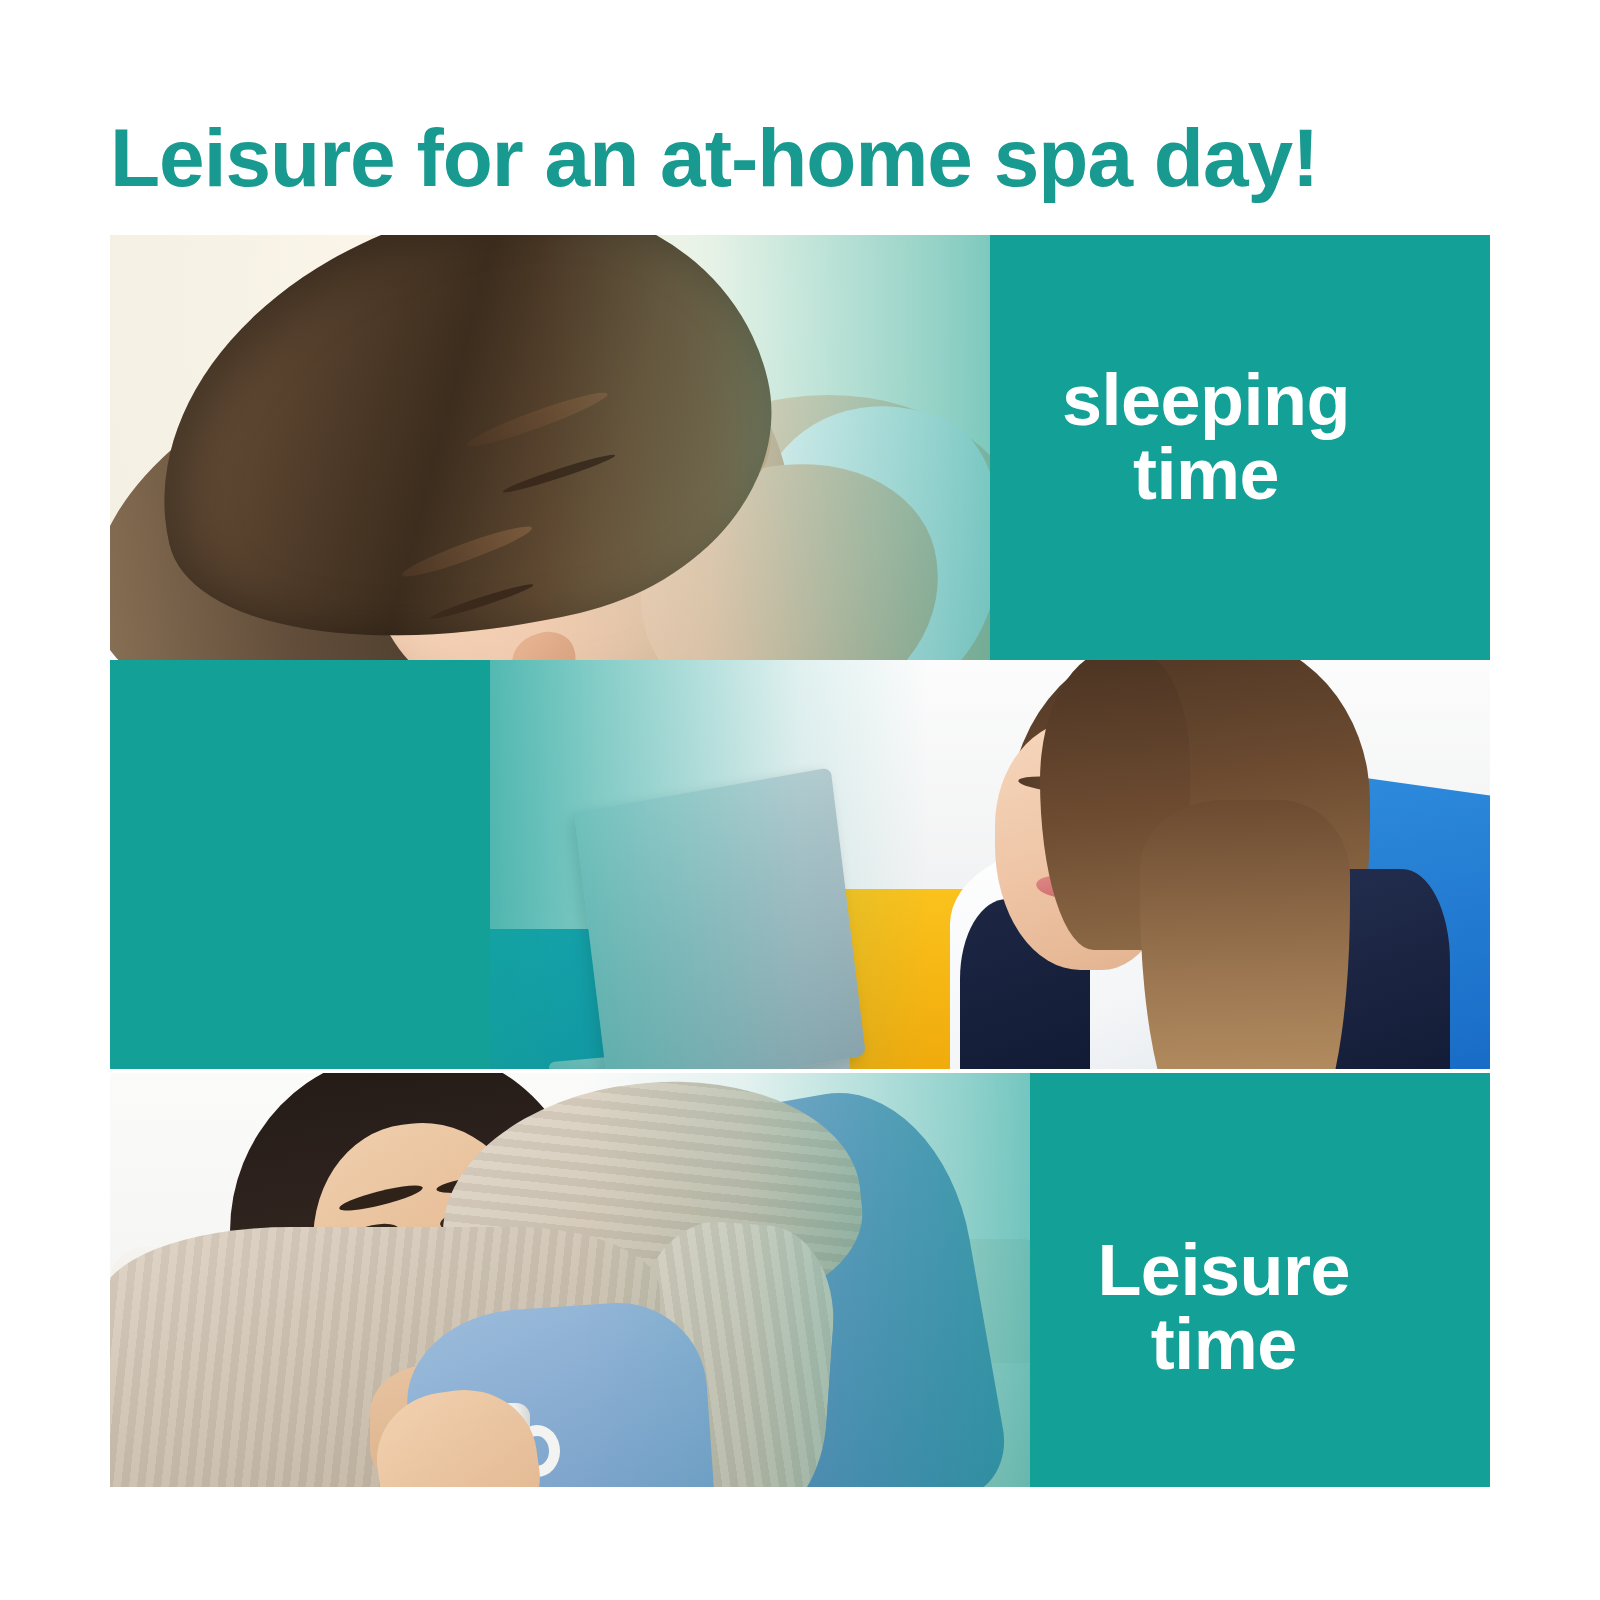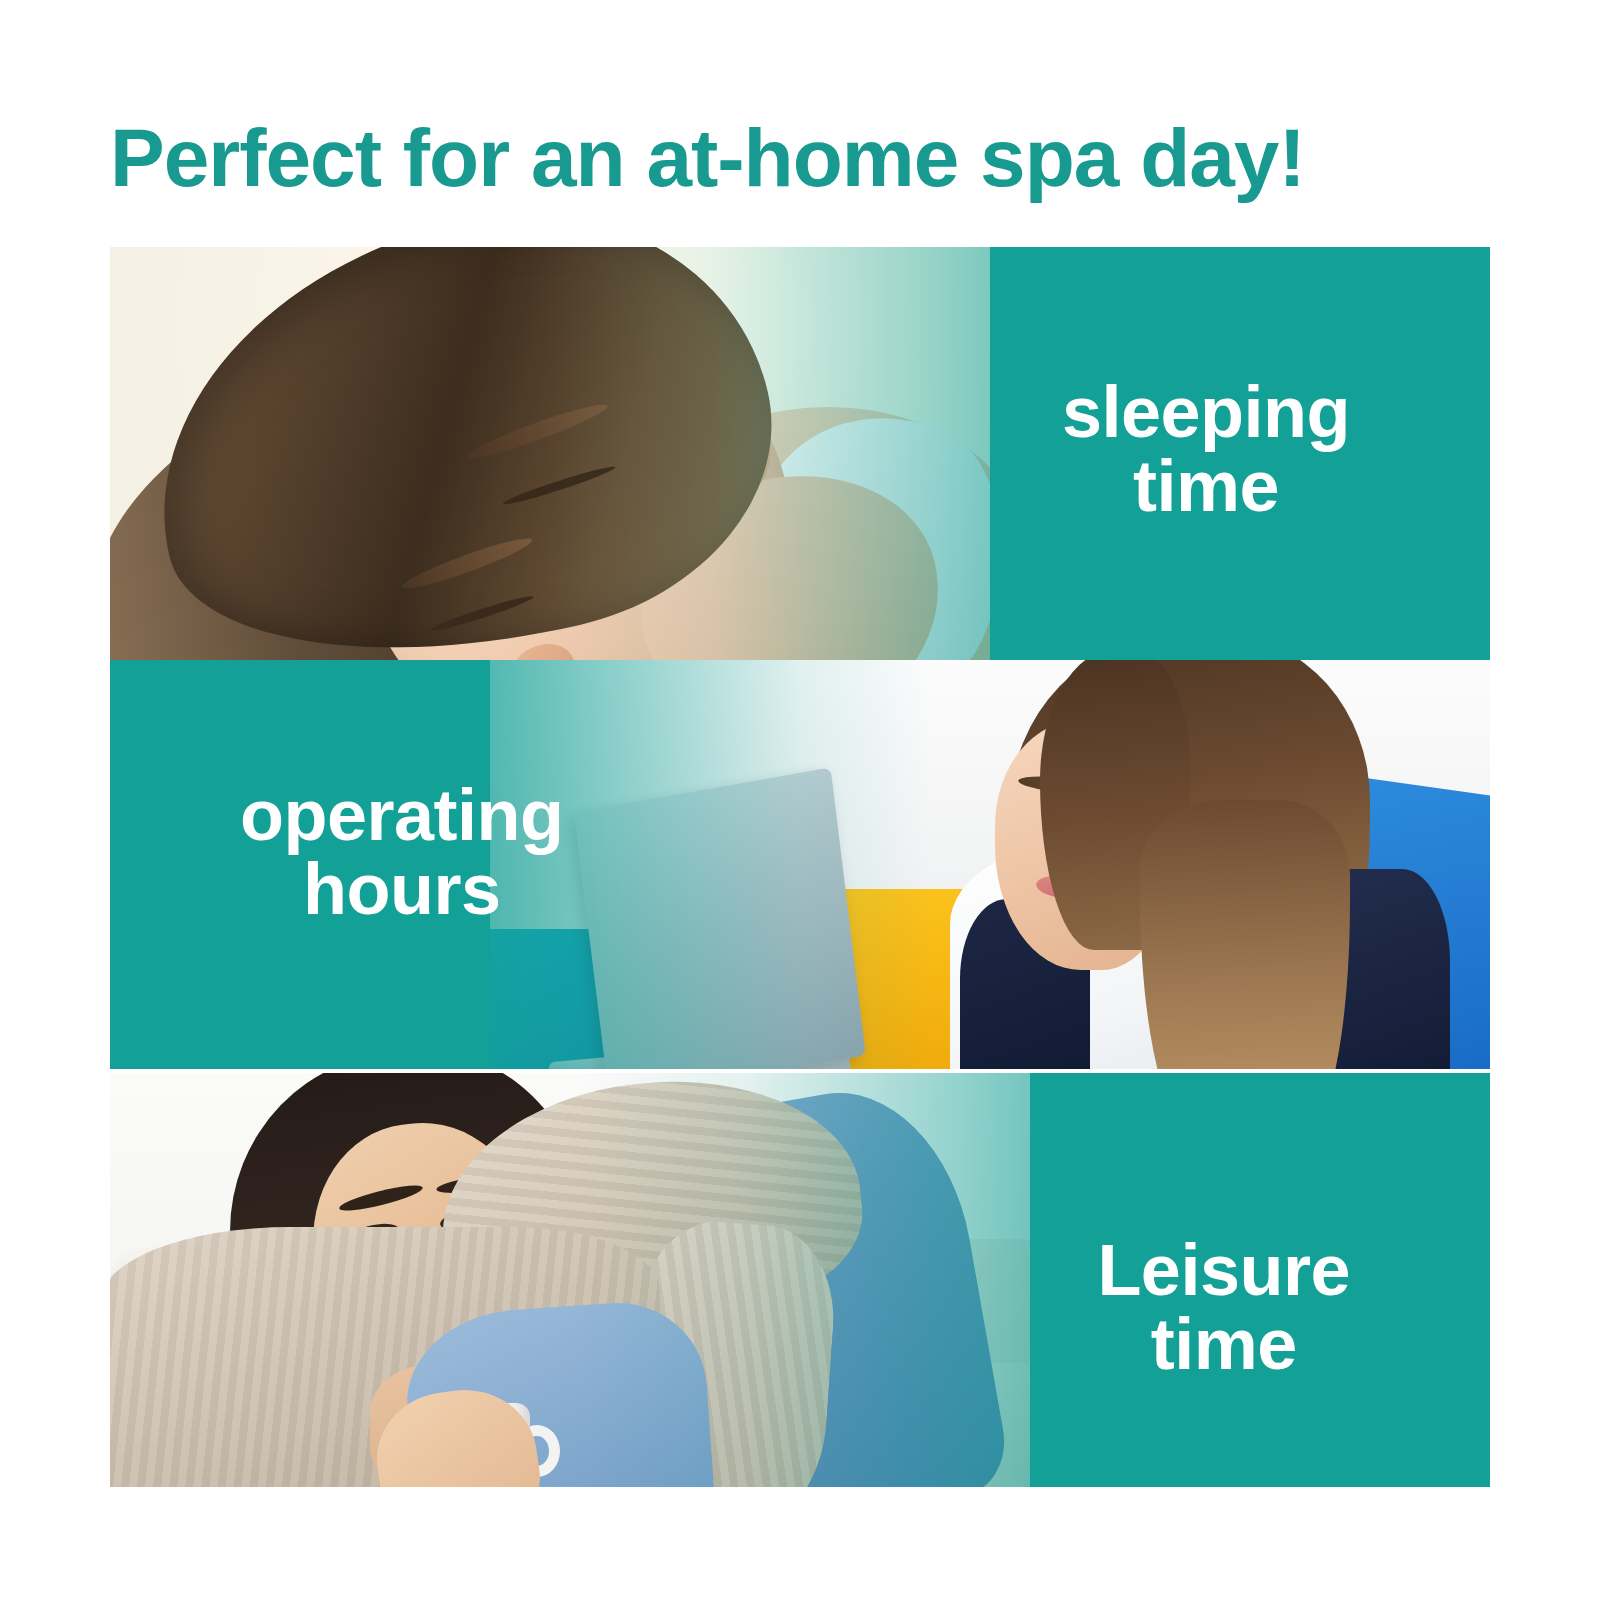--- a/index.html
+++ b/index.html
@@ -29,21 +29,21 @@
   }
 
   
   .panel {
     position:absolute;
     left:110px;
     width:1380px;
     overflow:hidden;
     background:#13a096;
   }
-  #panel-1 { top:247px;  height:532px; }
+  #panel-1 { top:235px;  height:532px; }
   #panel-2 { top:660px;  height:409px; }
   #panel-3 { top:1073px; height:414px; }
 
   .photo {
     position:absolute;
     top:0;
     height:100%;
     overflow:hidden;
   }
   
@@ -376,21 +376,21 @@
   }
   .s3-neck {
     position:absolute; left:260px; top:292px; width:150px; height:120px;
     background:linear-gradient(160deg,#e9c4a1,#d7ae86);
     border-radius:40% 40% 30% 30%;
   }
 </style>
 </head>
 <body>
 
-<div class="headline">Perfect for an at-home spa day!</div>
+<div class="headline">Leisure for an at-home spa day!</div>
 
 <div class="panel" id="panel-1">
 
   <div class="photo" id="photo-1">
     <div class="s1-bg"></div>
     <div class="s1-pillow"></div>
     <div class="s1-shoulder"></div>
     <div class="s1-strap"></div>
     <div class="s1-hair2"></div>
     <div class="s1-face"></div>
@@ -428,22 +428,20 @@
     <div class="s2-eye"></div>
     <div class="s2-lips"></div>
     <div class="s2-hair-front"></div>
     <div class="s2-hair-over"></div>
     <div class="s2-laptop-base"></div>
     <div class="s2-laptop"></div>
   </div>
 
   <div class="veil" id="veil-2"></div>
 
-  <div class="caption" id="caption-2">operating
-hours</div>
 </div>
 
 <div class="panel" id="panel-3">
 
   <div class="photo" id="photo-3">
     <div class="s3-bg"></div>
     <div class="s3-sofa"></div>
     <div class="s3-sofa-back"></div>
     <div class="s3-jeans"></div>
     <div class="s3-hair"></div>

